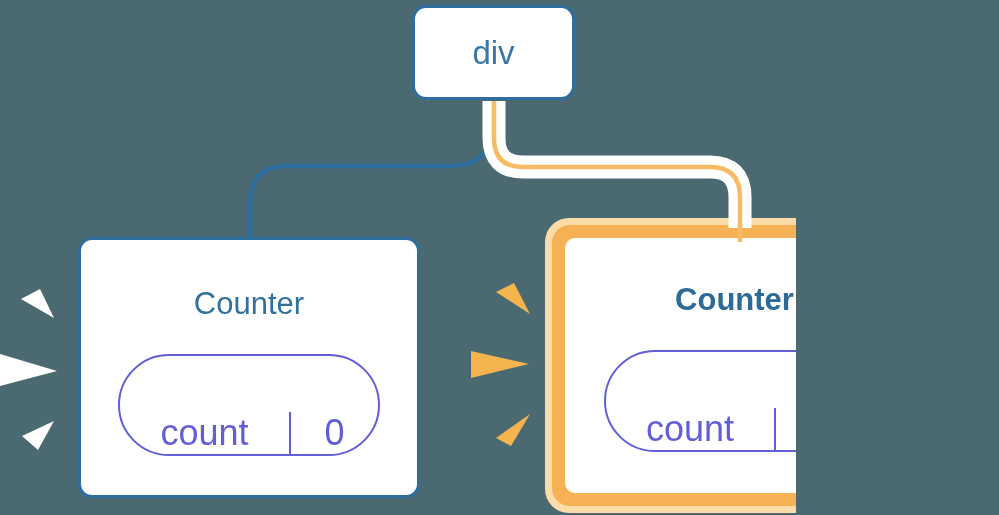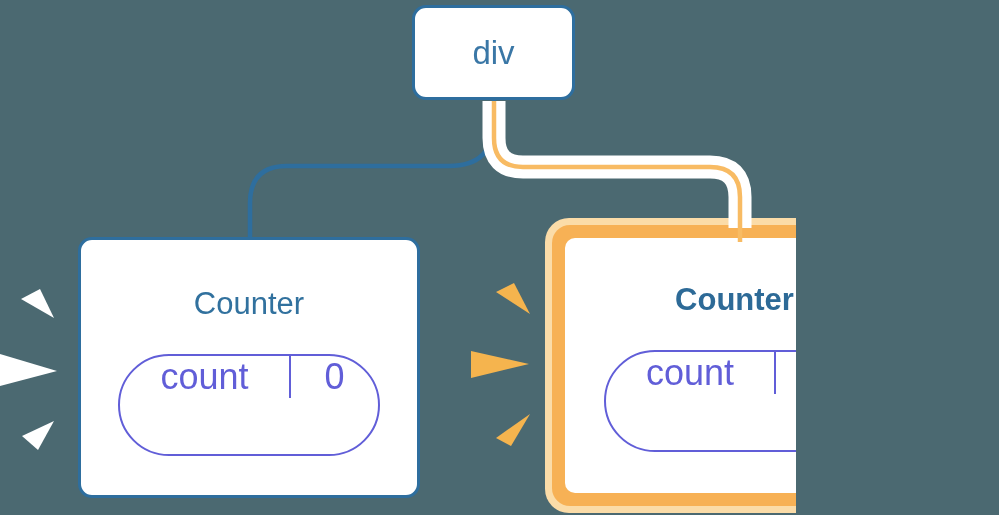--- a/index.html
+++ b/index.html
@@ -74,21 +74,21 @@
   }
   .card-title.bold{font-weight:700;color:#2D6A97;}
 
   
   .pill{
     margin-top:30px;
     width:262px;height:102px;
     border:2px solid #615ED8;
     border-radius:51px;
     box-sizing:border-box;
-    display:flex;align-items:flex-start;
+    display:flex;align-items:flex-end;
     background:#ffffff;
     overflow:hidden;
   }
   .pill .key{
     flex:1 1 66%;
     display:flex;align-items:center;justify-content:center;
     font-size:36px;color:#615ED8;
     border-right:2px solid #615ED8;
   }
   .pill .val{

